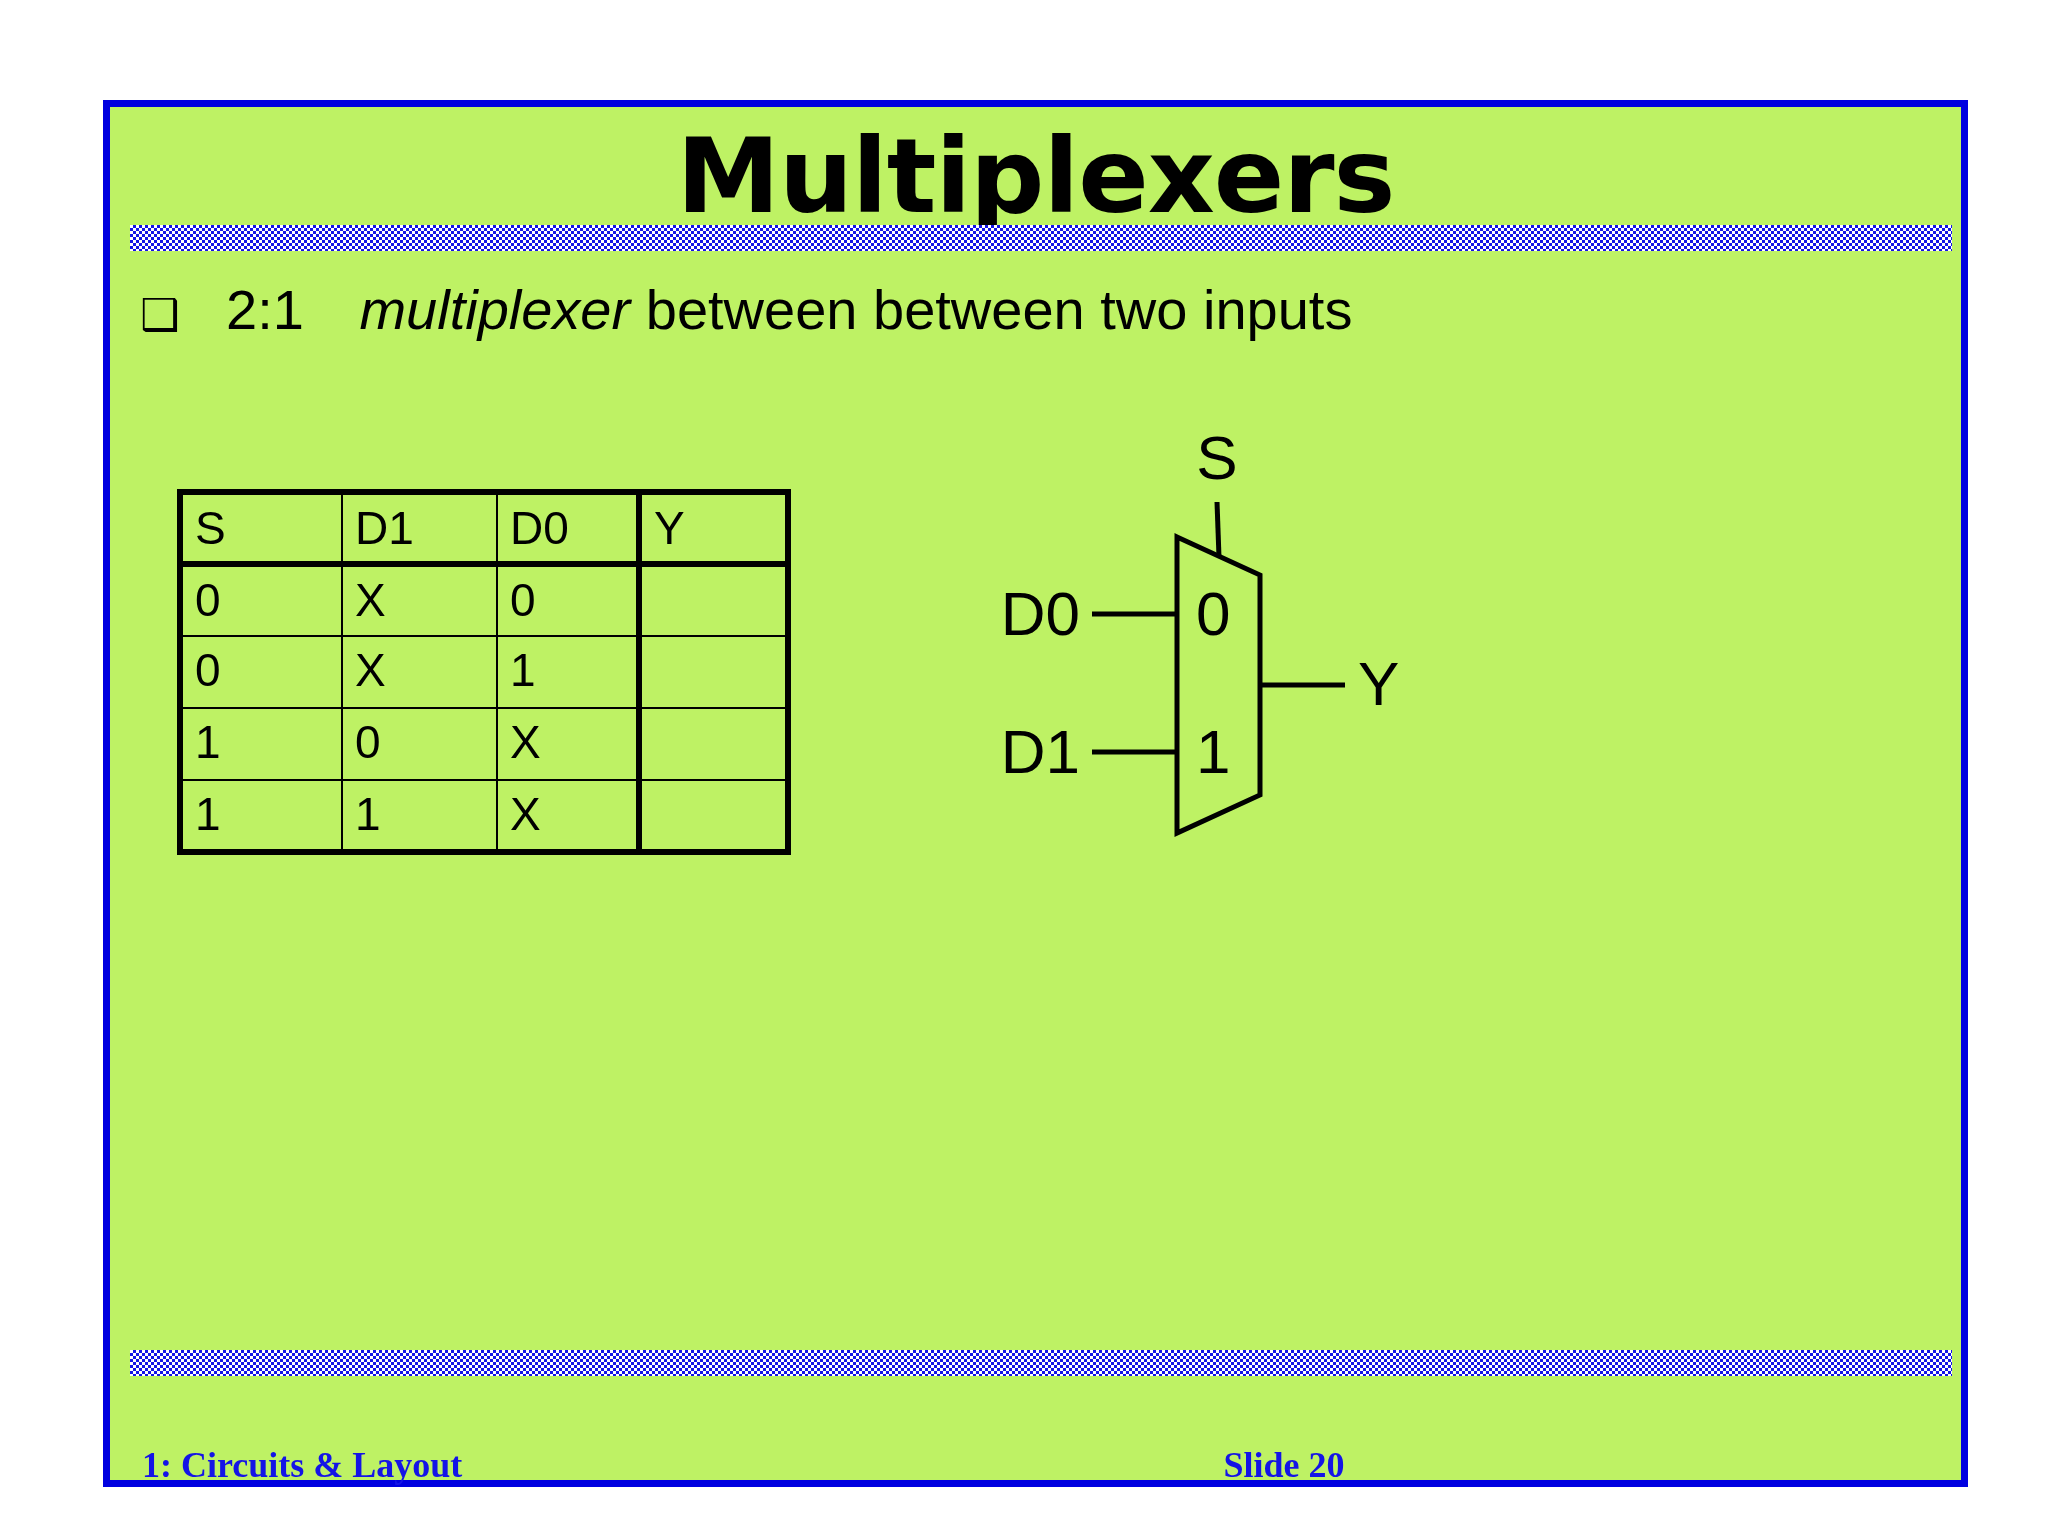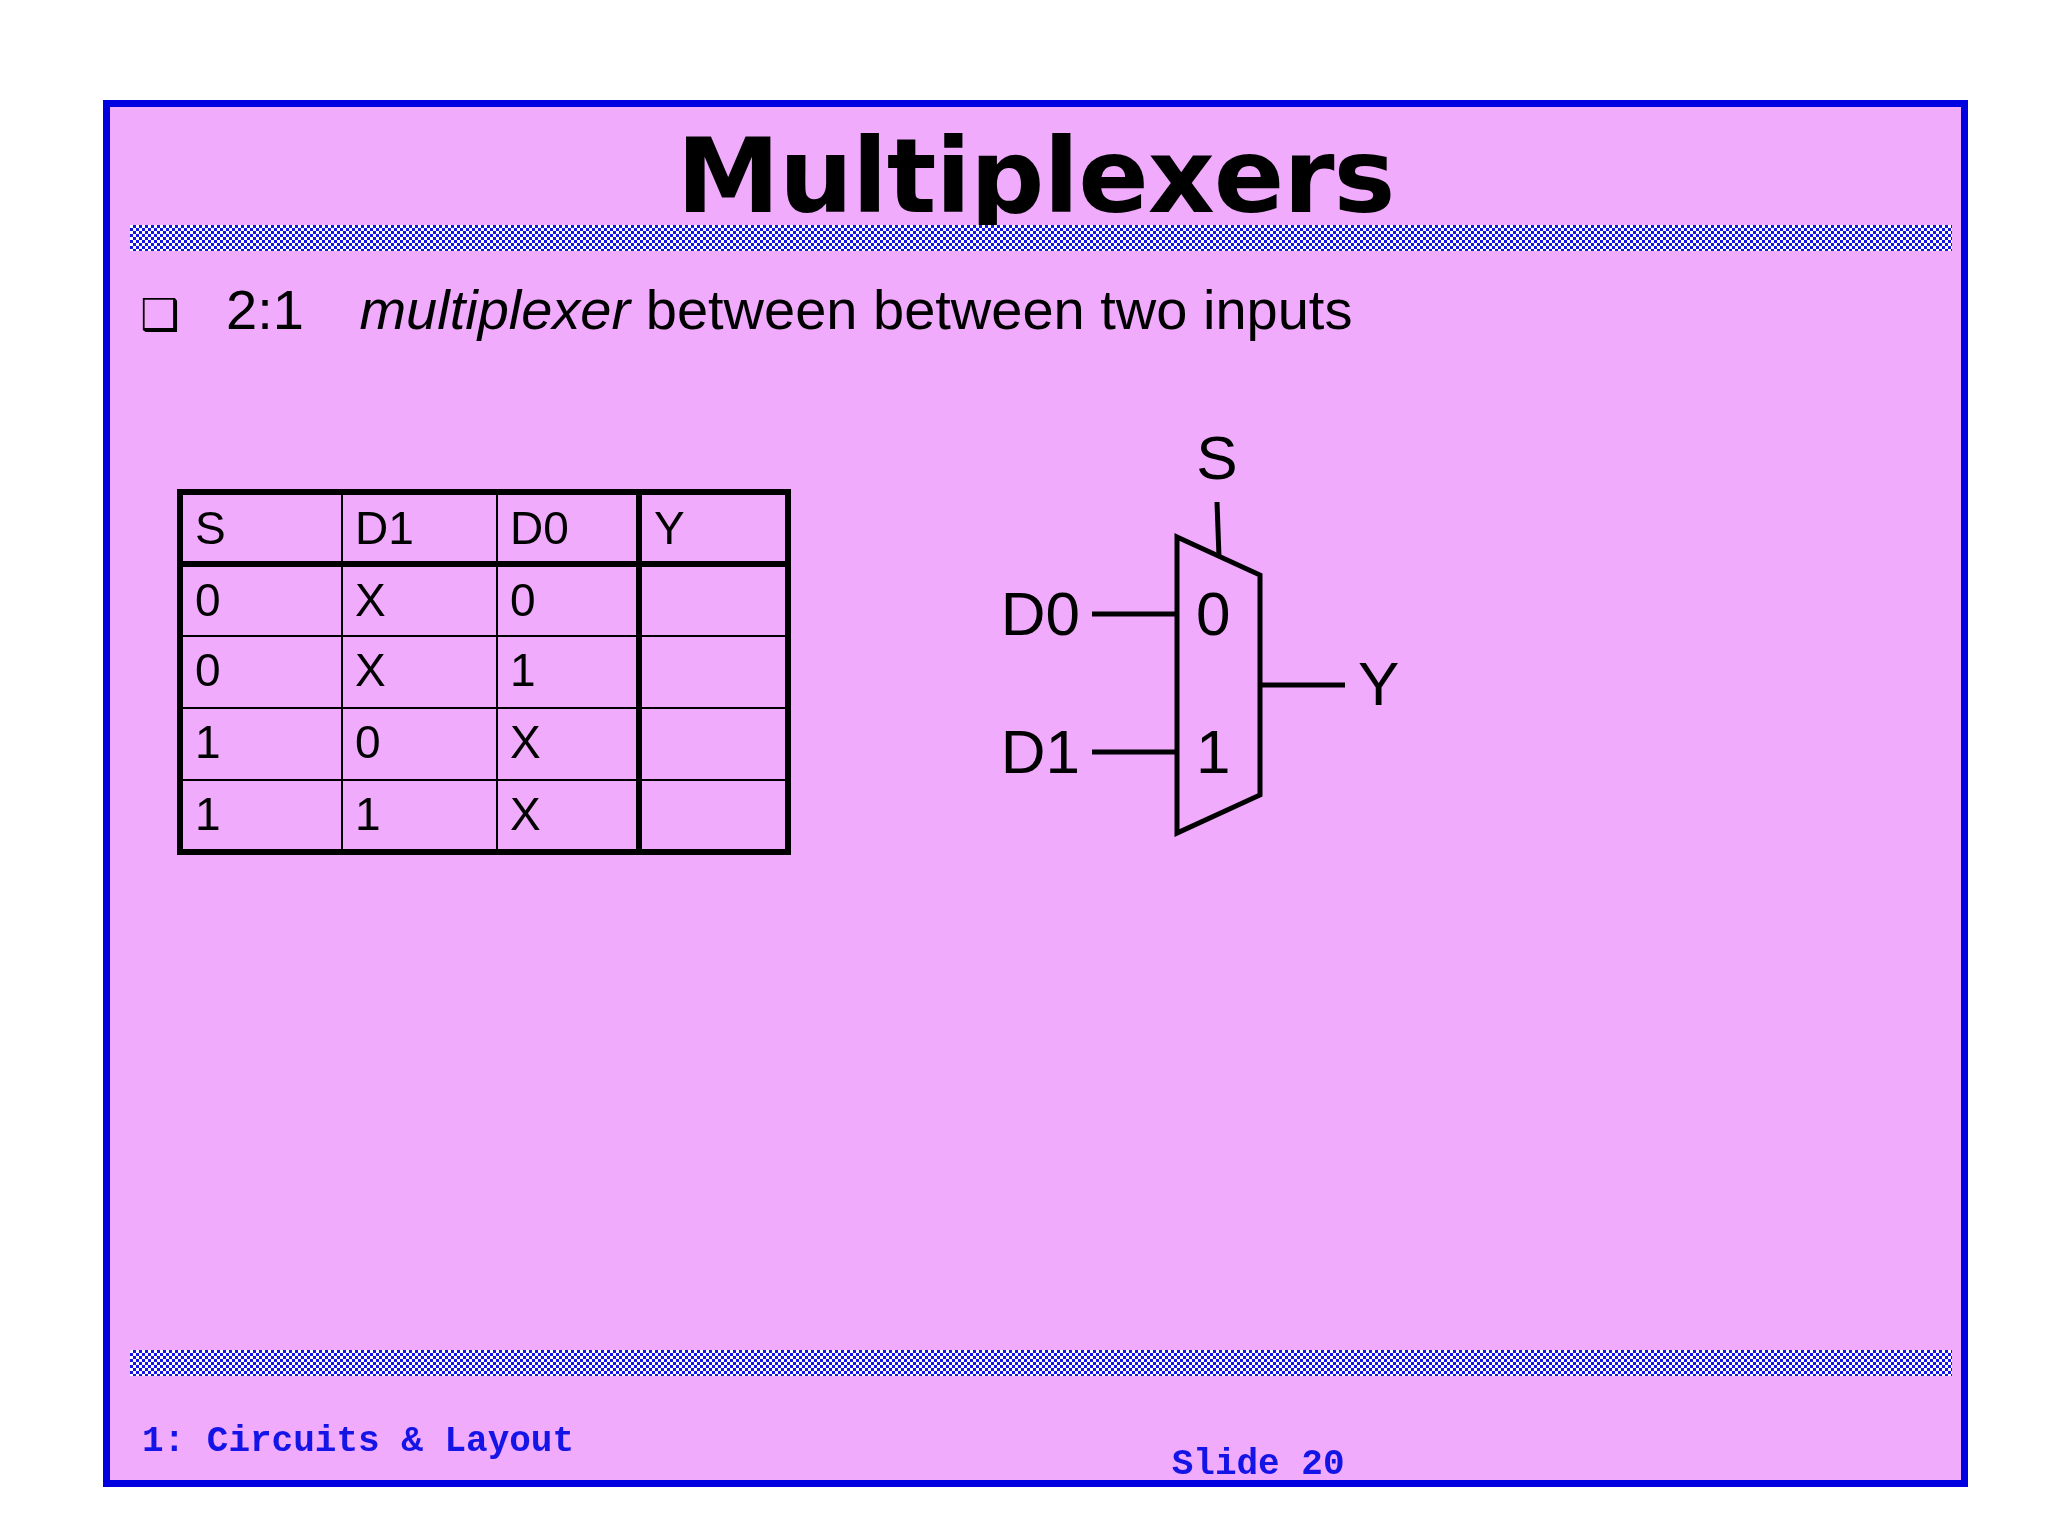--- a/index.html
+++ b/index.html
@@ -17,21 +17,21 @@
 
   
   #slide {
     position: absolute;
     left: 103px;
     top: 100px;
     width: 1865px;
     height: 1387px;
     border: 7px solid #0000e0;
     box-sizing: border-box;
-    background: #f0abfc;
+    background: #bef264;
   }
   #slide-inner {
     position: absolute;
     inset: 0;
   }
 
   
   #title {
     position: absolute;
     left: 0;
@@ -138,22 +138,22 @@
     fill: #000000;
   }
 
   
   #footer {
     position: absolute;
     left: 20px;
     top: 1290px;
     width: 1822px;
     display: flex;
-    align-items: center;
-    font-family: Liberation Mono, monospace;
+    align-items: flex-end;
+    font-family: Liberation Serif, serif;
     font-weight: bold;
     font-size: 36px;
     color: #1414e6;
   }
   #footer-left   { flex: 0 0 33%; text-align: left;   padding-left: 12px; }
   #footer-center { flex: 0 0 34%; text-align: center; }
   #footer-right  { flex: 0 0 33%; text-align: right;  padding-right: 12px; margin-top: 47px; }
 </style>
 </head>
 <body>

